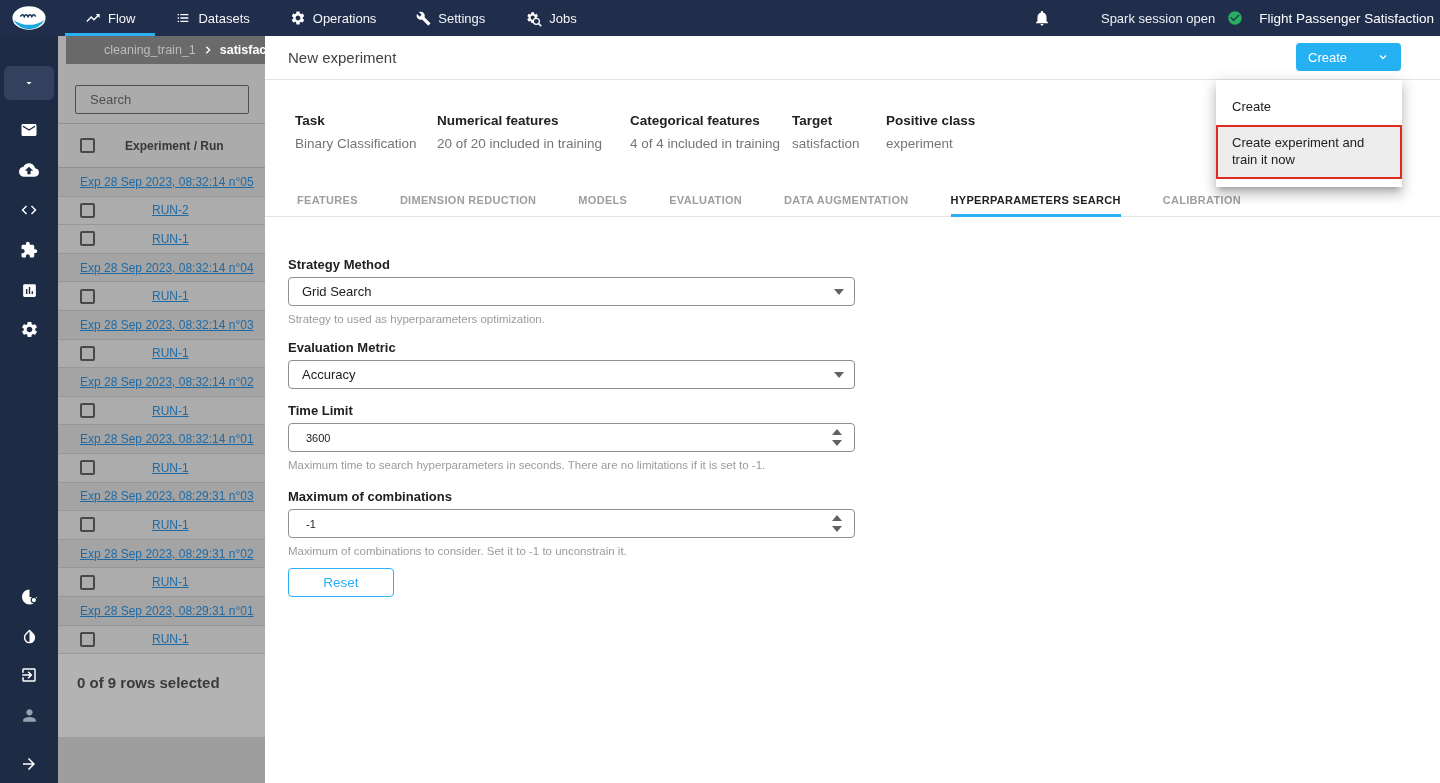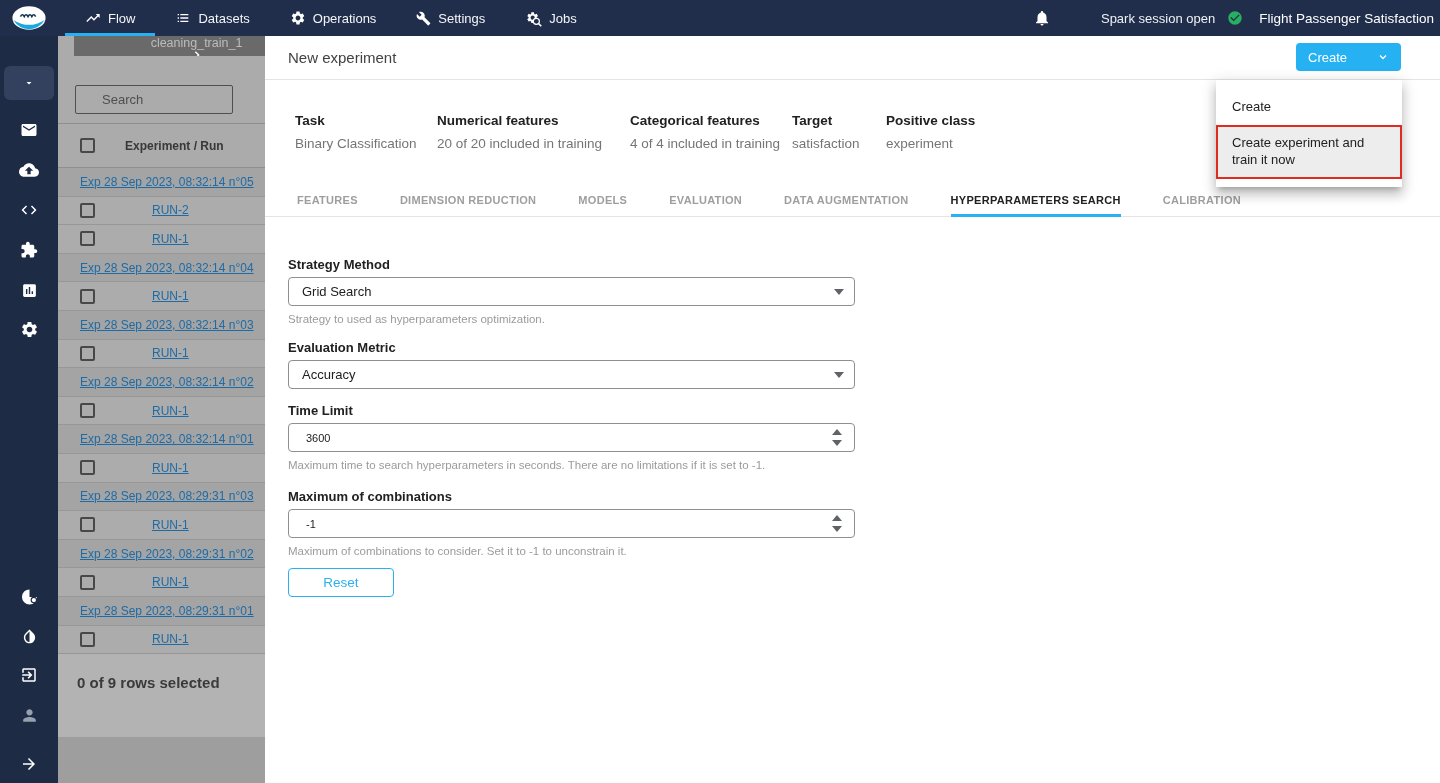--- a/index.html
+++ b/index.html
@@ -20,25 +20,25 @@
   .check-ic { display:flex; align-items:center; }
   .project-title { color:#ffffff; font-size:13.5px; margin-left:4px; }
 
   
   .sidebar { position:absolute; left:0; top:36px; width:58px; height:747px; background:#1d2b45; z-index:55; }
   .side-select { position:absolute; left:4px; top:30px; width:50px; height:34px; background:#33415f; border-radius:6px; display:flex; align-items:center; justify-content:center; cursor:pointer; }
   .side-icon { position:absolute; left:17px; width:24px; height:24px; display:flex; align-items:center; justify-content:center; cursor:pointer; }
 
   
   .panel { position:absolute; left:58px; top:36px; width:207px; height:747px; background:#ababab; overflow:hidden; z-index:40; }
-  .crumbbar { position:absolute; left:16px; top:0; width:207px; height:20px; background:#6a6a6a; display:flex; align-items:center; padding-left:38px; white-space:nowrap; overflow:hidden;flex-direction:column; }
+  .crumbbar { position:absolute; left:8px; top:0; width:207px; height:28px; background:#6a6a6a; display:flex; align-items:center; padding-left:38px; white-space:nowrap; overflow:hidden; }
   .crumb-parent { color:#bcbcbc; font-size:12.5px; cursor:pointer; }
   .crumb-sep { margin:0 7px; display:flex; align-items:center; }
   .crumb-current { color:#ffffff; font-size:12.5px; font-weight:bold; }
-  .panel-search { position:absolute; left:17px; top:49px; width:158px; height:29px; background:transparent; border:1px solid #4f4f4f; border-radius:2px; font-family:"Liberation Sans",sans-serif; font-size:13px; color:#3f3f3f; padding-left:26px; outline:none; }
+  .panel-search { position:absolute; left:17px; top:49px; width:174px; height:29px; background:transparent; border:1px solid #4f4f4f; border-radius:2px; font-family:"Liberation Sans",sans-serif; font-size:13px; color:#3f3f3f; padding-left:14px; outline:none; }
   .panel-search::placeholder { color:#4f4f4f; opacity:1; }
   .panel-header { position:absolute; left:0; top:87px; width:207px; height:45px; border-top:1px solid #8f8f8f; border-bottom:1px solid #8f8f8f; display:flex; align-items:center; padding-left:22px; }
   .cb { width:15px; height:15px; border:2px solid #484848; border-radius:2px; flex:none; cursor:pointer; }
   .ph-label { margin-left:30px; font-size:12px; font-weight:bold; color:#383838;text-align:center; }
   .rows { position:absolute; left:0; top:132px; width:207px; }
   .row { display:flex; align-items:center; height:28.6px; border-bottom:1px solid #979797; padding-left:22px; }
   .row.exp { background:#a4a4a4; }
   .row.run { background:#acacac;gap:27px; }
   .row.run .lnk { margin-left:30px; }
   .lnk { font-size:12px; color:#1e6ba6; text-decoration:underline; cursor:pointer; white-space:nowrap; }

